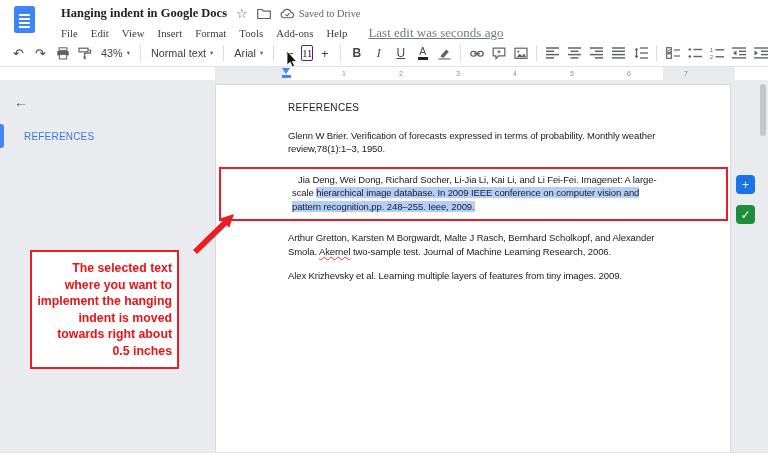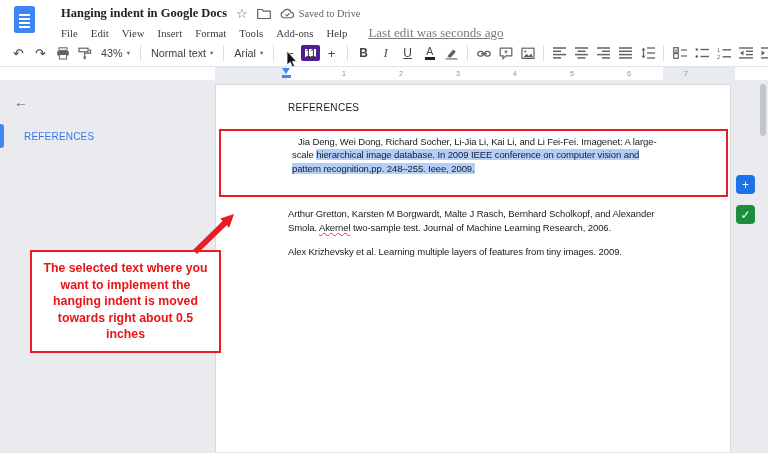--- a/index.html
+++ b/index.html
@@ -31,22 +31,22 @@
   .tb-sel { display:flex; align-items:center; gap:4px; font-size:10.8px; color:#3c4043; padding:0 5px;
             height:21px; background:none; border:none; border-radius:3px; font-family:inherit; flex:none; white-space:nowrap; }
   .dd { font-size:6.5px; color:#5f6368; }
   .tb-div { width:1px; height:16px; background:#dadce0; margin:0 4px; flex:none; }
   .b-bold { font-weight:700; font-size:12px; }
   .b-italic { font-style:italic; font-family:"Liberation Serif", serif; font-size:12px; }
   .b-under { text-decoration:underline; font-size:12px; }
   .acolor { display:flex; flex-direction:column; align-items:center; line-height:1; }
   .acolor .letter { font-size:10.5px; }
   .acolor .bar { width:10px; height:3px; background:#202124; margin-top:1px; }
-  .size-box { width:20px; height:16px; border:4px solid #4c1d95; border-radius:2px; font-size:10.5px;
-              display:flex; align-items:center; justify-content:center; color:#202124; background:#fff; }
+  .size-box { width:20px; height:16px; border:1px solid #4c1d95; border-radius:2px; font-size:10.5px;
+              display:flex; align-items:center; justify-content:center; color:#202124; background:#fff;font-family:Liberation Serif, serif; }
 
   
   .ruler { position:absolute; top:67px; left:0; right:0; height:13px; background:#fff; }
   .ruler .gray { position:absolute; top:0; height:13px; background:#e7eaee; }
   .g1 { left:215px; width:72px; } .g2 { left:663px; width:72px; }
   .rn { position:absolute; top:2.5px; font-size:7px; color:#8a8f94; }
   .n1{left:342px}.n2{left:399px}.n3{left:456px}.n4{left:513px}.n5{left:570px}.n6{left:627px}.n7{left:684px}
   .marker-tri { position:absolute; left:282px; top:1px; width:0; height:0;
     border-left:4.5px solid transparent; border-right:4.5px solid transparent; border-top:6px solid #4285f4; }
   .marker-bar { position:absolute; left:282px; top:8px; width:9px; height:3px; background:#4285f4; }
@@ -58,27 +58,27 @@
   .back { position:absolute; left:14px; top:0; font-size:14px; color:#5f6368; background:none; border:none; padding:0; font-family:inherit; }
   .outline-item { position:absolute; left:0; top:30px; display:flex; align-items:center; height:24px; width:100%; }
   .outline-bar { width:4px; height:24px; background:#4285f4; border-radius:0 3px 3px 0; }
   .outline-label { margin-left:20px; color:#3b78e7; font-size:10px; letter-spacing:.2px; }
 
   .page { position:absolute; left:215px; top:4px; width:516px; height:640px; background:#fff;
           border:1px solid #d7dade; padding:16px 66px 40px 72px; font-size:9.5px; letter-spacing:-0.1px;
           line-height:13.5px; color:#202124; }
   .page h3 { font-size:10px; font-weight:400; margin:0 0 14px; letter-spacing:.3px; }
   .page p { margin:0 0 11px; }
-  .redbox { border:2px solid #ea1d25; margin:2px -64px 10px -69px; padding:4px 61px 20px 71px; }
+  .redbox { border:2px solid #ea1d25; margin:2px -64px 10px -69px; padding:4px 61px 6px 71px; }
   .redbox p { margin:0; text-indent:6px; }
   .sel { background:#b3cefb; }
   .misspell { text-decoration:underline wavy #e33; text-decoration-thickness:1px; text-underline-offset:1px; }
 
-  .annotation { position:absolute; left:30px; top:170px; width:191px; background:#fff;
-    border:2.5px solid #ea1d25; padding:8px 5px; text-align:center; font-weight:700;
+  .annotation { position:absolute; left:30px; top:170px; width:149px; background:#fff;
+    border:2.5px solid #ea1d25; padding:8px 5px; text-align:right; font-weight:700;
     color:#e81416; font-size:12.3px; line-height:16.5px; }
   .arrow { position:absolute; left:0; top:0; width:260px; height:200px; pointer-events:none; }
 
   .side-ic { position:absolute; width:19px; height:19px; border-radius:4px; right:13px;
     display:flex; align-items:center; justify-content:center; color:#fff; font-size:12px; border:none; padding:0; font-family:inherit; }
   .ic1 { top:95px; background:#1a73e8; }
   .ic2 { top:125px; background:#1e8e3e; }
   .scroll { position:absolute; right:2px; top:4px; width:6px; height:52px; background:#c3c7cc; border-radius:3px; }
 
   .bottombar { position:absolute; left:0; right:0; bottom:0; height:9px; background:#fff; border-top:1px solid #e4e6e8; }
@@ -329,20 +329,21 @@
     <div class="outline">
       <button class="back">←</button>
       <div class="outline-item">
         <span class="outline-bar"></span>
         <span class="outline-label">REFERENCES</span>
       </div>
     </div>
 
     <div class="page">
       <h3>REFERENCES</h3>
+      <p>Glenn W Brier. Verification of forecasts expressed in terms of probability. Monthly weather review,78(1):1–3, 1950.</p>
       <div class="redbox">
         <p><span>Jia Deng, Wei Dong, Richard Socher, Li-Jia Li, Kai Li, and Li Fei-Fei. Imagenet: A large-scale </span><span class="sel">hierarchical image database. In 2009 IEEE conference on computer vision and pattern recognition,pp. 248–255. Ieee, 2009.</span></p>
       </div>
       <p><span>Arthur Gretton, Karsten M Borgwardt, Malte J Rasch, Bernhard Scholkopf, and Alexander Smola. </span><span class="misspell">Akernel</span><span> two-sample test. Journal of Machine Learning Research, 2006.</span></p>
       <p>Alex Krizhevsky et al. Learning multiple layers of features from tiny images. 2009.</p>
     </div>
 
     <div class="annotation">The selected text where you want to implement the hanging indent is moved towards right about 0.5 inches</div>
     <svg class="arrow">
       <polygon points="197,174 226.8,145.2 229.2,147.8 234,134 220.2,138.4 222.6,141 193,170" fill="#ea1d25"></polygon>

